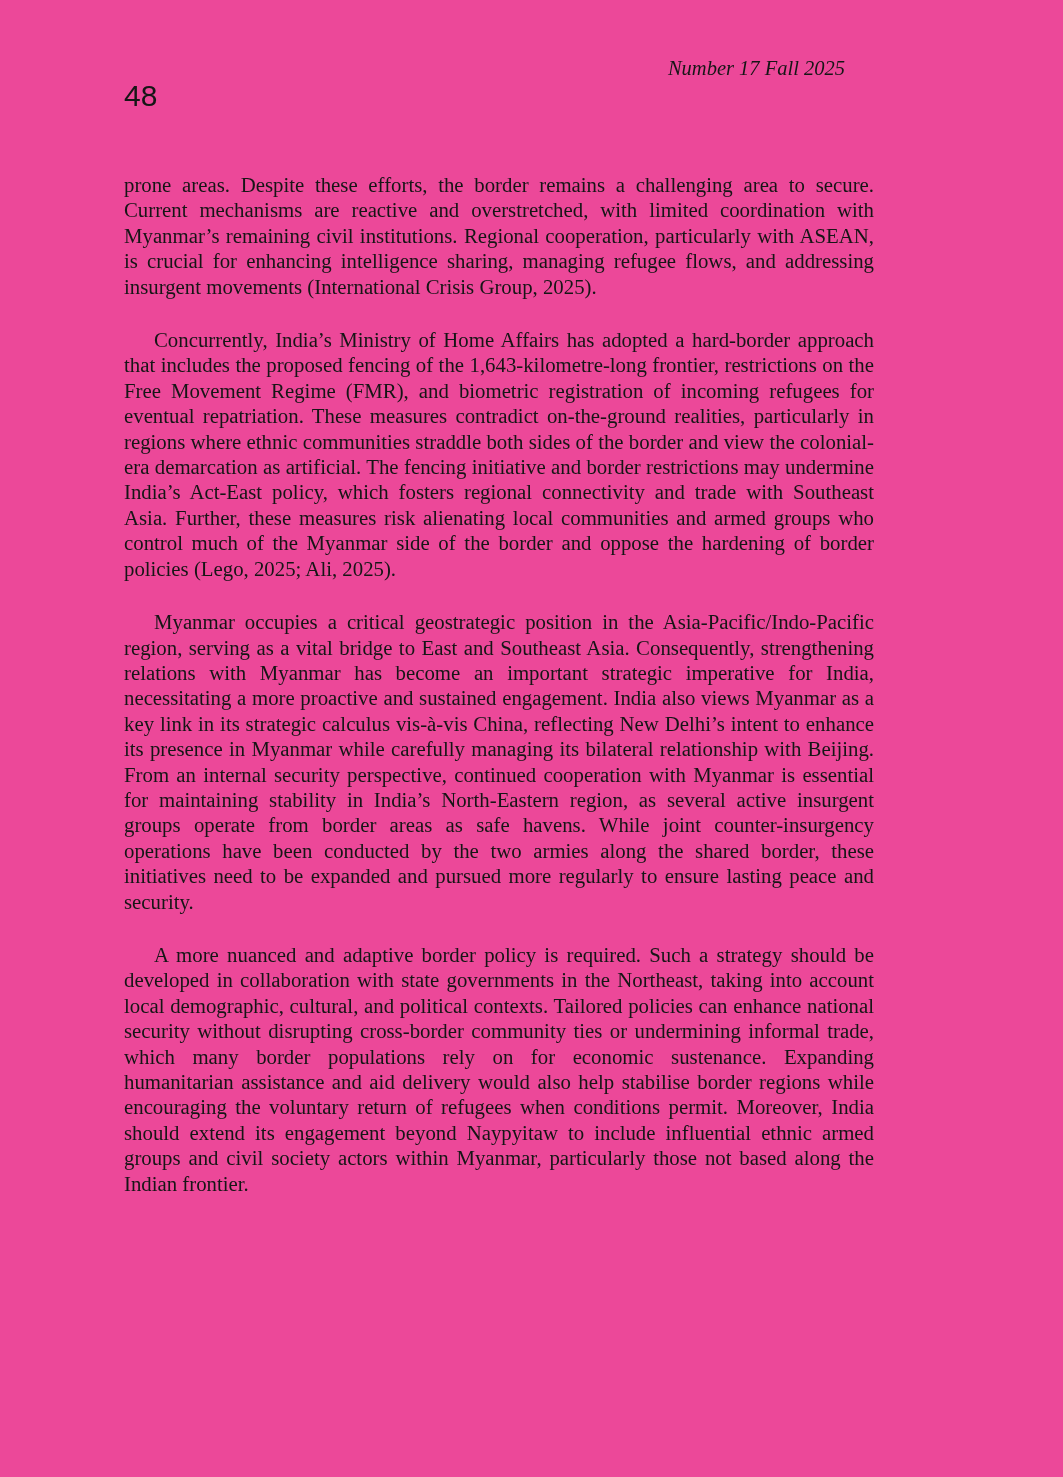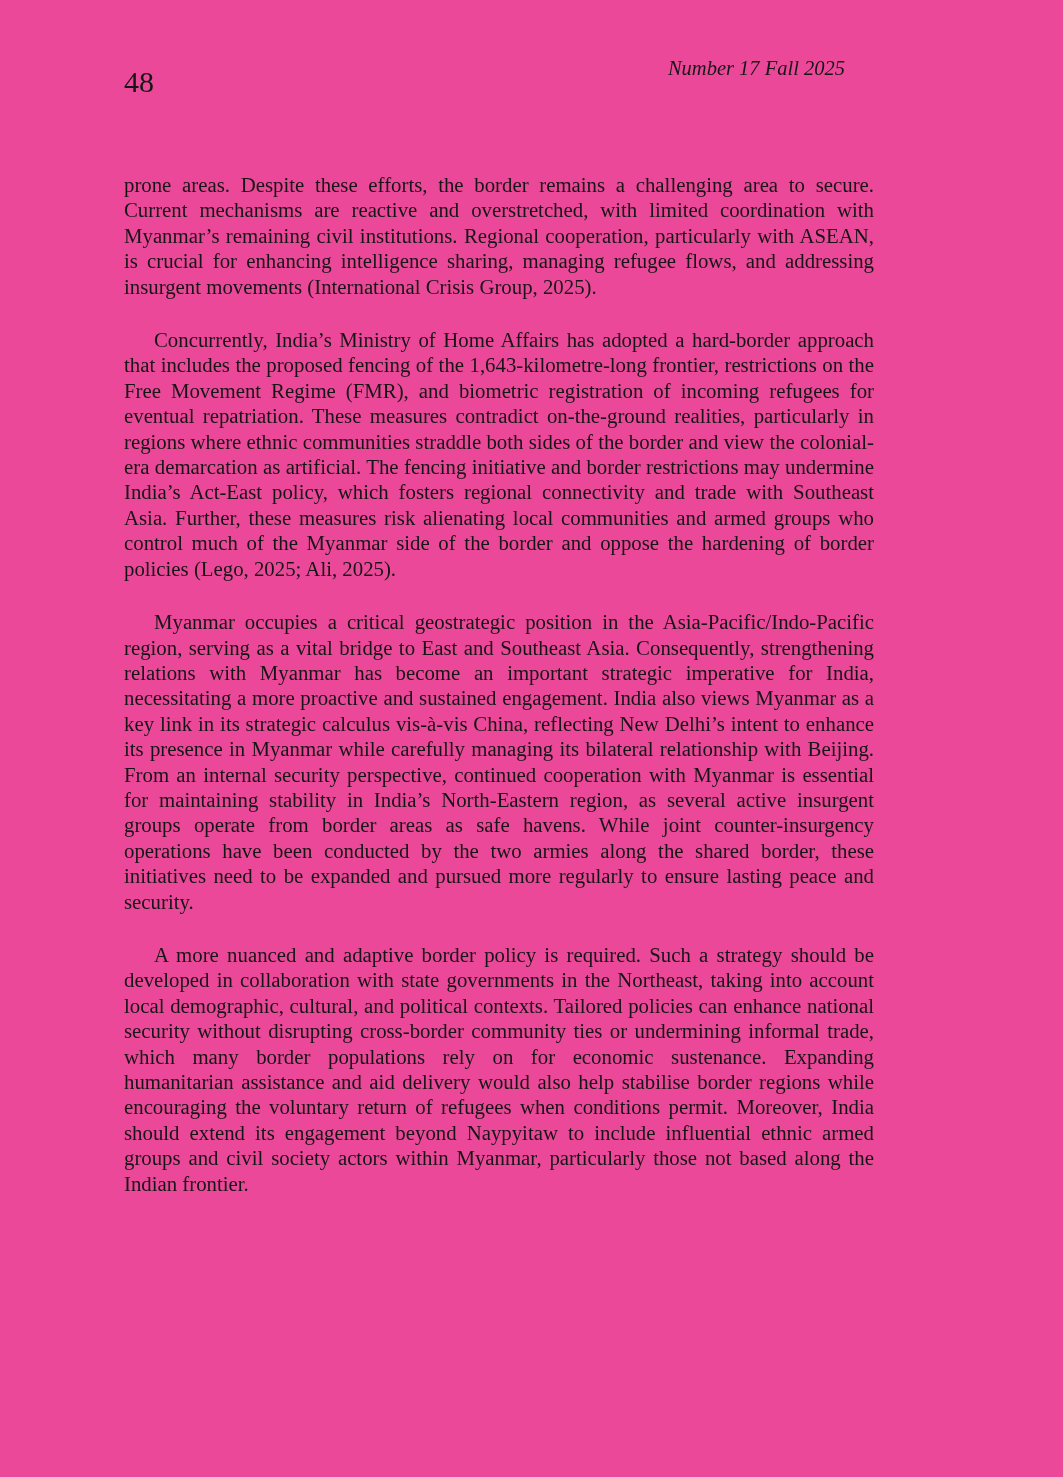--- a/index.html
+++ b/index.html
@@ -21,23 +21,23 @@
     position: absolute;
     top: 56px;
     right: 218px;
     font-size: 20.5px;
     font-style: italic;
     line-height: 1.2;
     white-space: nowrap;
   }
   .page-number {
     position: absolute;
-    top: 67px;
+    top: 81px;
     left: 124px;
-    font-family: Liberation Serif, serif;
+    font-family: Liberation Sans, sans-serif;
     font-size: 30px;
     line-height: 1;
   }
   .body-text {
     position: absolute;
     top: 172px;
     left: 124px;
     width: 750px;
     font-size: 20.8px;
     line-height: 25.4px;

